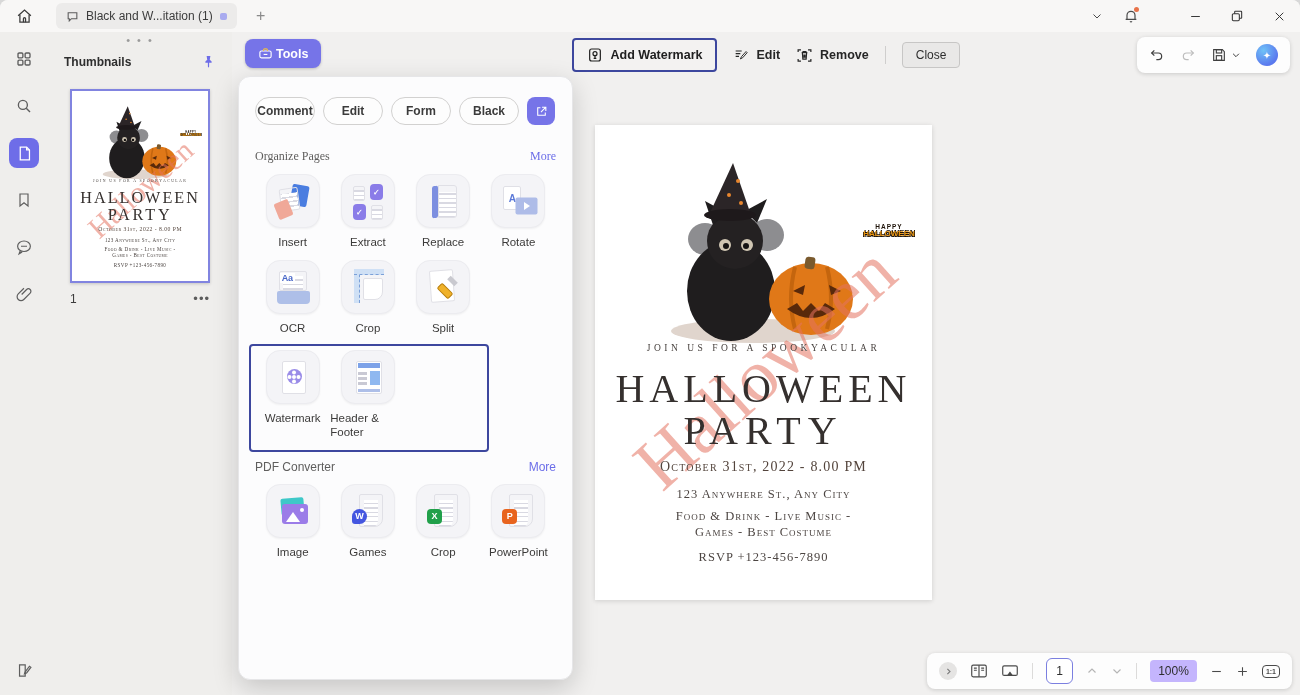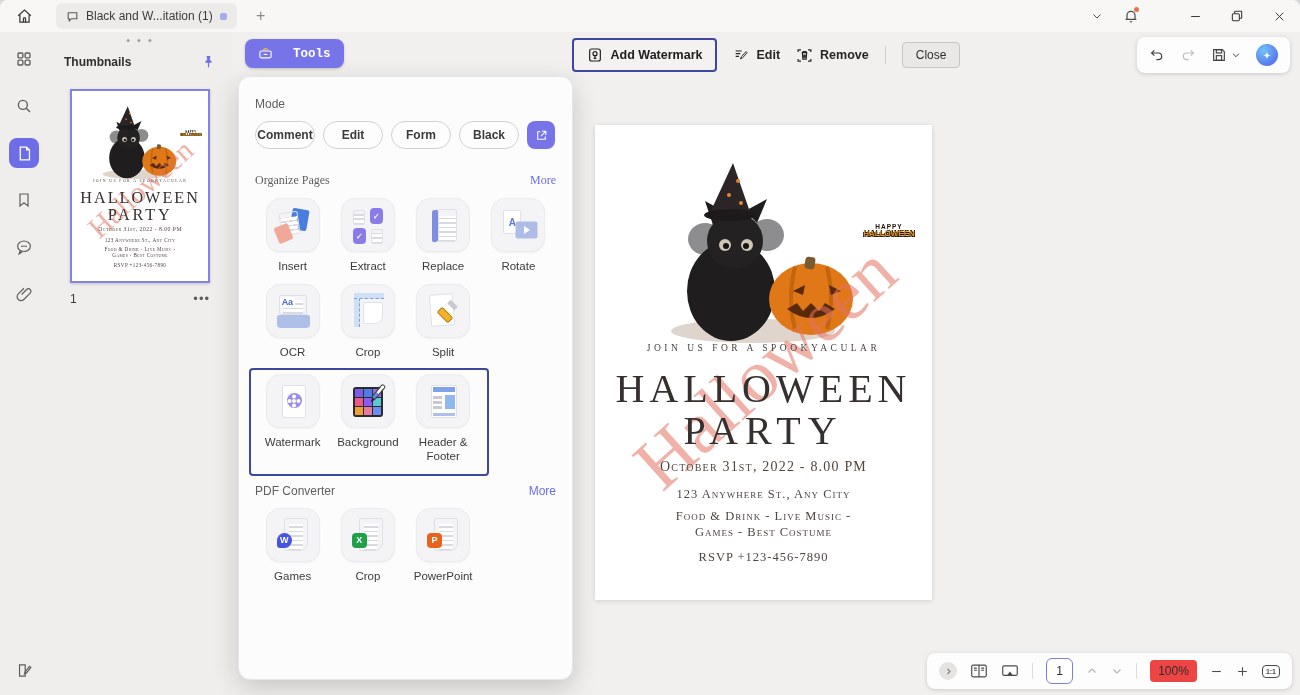--- a/index.html
+++ b/index.html
@@ -71,39 +71,39 @@
   
   .panel { position:absolute; left:6px; top:44px; width:335px; height:604px; background:#fcfcfd; border:1px solid #e6e6e8; border-radius:12px; box-shadow:0 8px 26px rgba(0,0,0,.18); padding:10px 16px 0; z-index:6; }
   .sec-label { font-size:12px; color:#5f5e5d; margin-top:10px; display:flex; align-items:center; }
   .more { margin-left:auto; color:#6b6de8; font-size:12px; cursor:pointer; }
   .mode-row { display:flex; align-items:center; gap:8px; margin-top:10px; }
   .mode-btn { width:60px; height:28px; border:1px solid #d2d1d0; border-radius:14px; background:#fdfdfd; font-size:12px; font-weight:bold; color:#3b3b3b; display:flex; align-items:center; justify-content:center; cursor:pointer; }
   .mode-expand { width:28px; height:28px; border-radius:8px; background:#7674e8; color:#fff; display:flex; align-items:center; justify-content:center; cursor:pointer; }
   .tgrid { display:grid; grid-template-columns:repeat(4,1fr); margin-top:10px; position:relative; }
   .tile { display:flex; flex-direction:column; align-items:center; cursor:pointer; }
   .tile-icon { width:54px; height:54px; border-radius:14px; background:#f4f4f7; border:1px solid #ececf0; box-shadow:0 1px 2px rgba(0,0,0,.05); position:relative; overflow:hidden; }
-  .tile-label { margin-top:7px; font-size:11.5px; color:#3c3b3a; text-align:center; line-height:1.25; min-height:15px; }
+  .tile-label { margin-top:7px; font-size:11.5px; color:#3c3b3a; text-align:left; line-height:1.25; min-height:15px; }
   .hl-box { position:absolute; left:-6px; top:-6px; width:240px; height:108px; border:2px solid #3d479e; border-radius:4px; pointer-events:none; }
   
   .abs { position:absolute; }
   .docp { background:#fff; border:1px solid #e0e0e6; border-radius:2px; }
   .lines { background:repeating-linear-gradient(#fff 0 3px, #d9d9e2 3px 4.5px); }
   .badge { border-radius:4px; color:#fff; font-weight:bold; font-size:9px; display:flex; align-items:center; justify-content:center; font-family:"Liberation Sans",sans-serif; }
   .flower { width:4px; height:4px; border-radius:50%; background:#fff; box-shadow:0 -4.5px 0 #fff,0 4.5px 0 #fff,-4.5px 0 0 #fff,4.5px 0 0 #fff; }
   .bg-grid { display:grid; grid-template-columns:repeat(3,8px); grid-template-rows:repeat(3,8px); gap:1px; background:#2b2b2b; border:2px solid #2b2b2b; border-radius:3px; }
   .pen { width:5px; height:18px; background:linear-gradient(#fff 0 60%, #5b8df0 60%); border:1px solid #444; border-radius:2px; transform:rotate(40deg); }
   .pen:after { content:""; position:absolute; left:0; bottom:-5px; border-left:2.5px solid transparent; border-right:2.5px solid transparent; border-top:5px solid #2b2b2b; }
   
   .bottombar { height:44px; position:relative; }
   .controls { position:absolute; right:8px; top:2px; height:36px; background:#fdfdfd; border-radius:8px; box-shadow:0 1px 4px rgba(0,0,0,.16); display:flex; align-items:center; gap:13px; padding:0 12px; }
   .c-ic { color:#4a4a4a; display:flex; align-items:center; cursor:pointer; }
   .c-ic.dim { color:#b5b5b5; }
   .c-sep { width:1px; height:16px; background:#dcdbda; }
   .page-box { width:27px; height:26px; border:1.5px solid #7b7fe0; border-radius:6px; background:#fff; font-size:12px; color:#2e2e2e; display:flex; align-items:center; justify-content:center; }
-  .zoom-lbl { background:#ef4444; border-radius:4px; padding:4px 8px; font-size:12px; color:#2e2e2e; cursor:pointer; }
+  .zoom-lbl { background:#c4b5fd; border-radius:4px; padding:4px 8px; font-size:12px; color:#2e2e2e; cursor:pointer; }
   .circ-btn { width:18px; height:18px; border-radius:50%; background:#e5e4e3; color:#7a7a7a; display:flex; align-items:center; justify-content:center; }
   .fit-box { border:1.3px solid #4a4a4a; border-radius:4px; font-size:7px; padding:2px 3px; color:#4a4a4a; font-weight:bold; }
   svg { display:block; }
 </style>
 </head>
 <body>
 
 <div class="app">
 
   <div class="titlebar">
@@ -413,33 +413,30 @@
             <svg width="13" height="13" viewBox="0 0 24 24" stroke="currentColor" stroke-width="2">
                 <path d="M4 12 h16 M12 4 v16"></path>
               </svg>
           </span>
           <span class="fit-box">1:1</span>
         </div>
       </div>
 
       <div class="panel">
         <div style="position:absolute; left:6px; top:-38px;">
-          <div style="display:flex; align-items:center; gap:20px; background:#7674e8; color:#fff; border-radius:8px; padding:7px 13px; font-size:12.5px; font-weight:bold; cursor:pointer; box-shadow:0 1px 3px rgba(0,0,0,.2);font-family:Liberation Mono, monospace;">
+          <div style="display:flex; align-items:center; gap:3px; background:#7674e8; color:#fff; border-radius:8px; padding:7px 13px; font-size:12.5px; font-weight:bold; cursor:pointer; box-shadow:0 1px 3px rgba(0,0,0,.2);">
             <svg width="15" height="15" viewBox="0 0 24 24" fill="none" stroke="#fff" stroke-width="1.8">
                 <rect x="3" y="8" width="18" height="11" rx="2.5"></rect>
                 <path d="M9 8 V6 a1.5 1.5 0 0 1 1.5-1.5 h3 A1.5 1.5 0 0 1 15 6 v2" stroke="#f0c040"></path>
                 <path d="M9 13.5 h6"></path>
               </svg>
             <span>Tools</span>
           </div>
         </div>
 
-        <div class="sec-label">
-            <span>Mode</span>
-          </div>
         <div class="mode-row">
           <div class="mode-btn">Comment</div>
           <div class="mode-btn">Edit</div>
           <div class="mode-btn">Form</div>
           <div class="mode-btn">Black</div>
           <div class="mode-expand">
             <svg width="13" height="13" viewBox="0 0 24 24" fill="none" stroke="#fff" stroke-width="2">
                 <path d="M10 5 H5 v14 h14 v-5"></path>
                 <path d="M13 4 h7 v7 M20 4 L11 13"></path>
               </svg>
@@ -517,56 +514,48 @@
             <div class="tile-icon">
               <span class="abs docp" style="left:15px;top:10px;width:24px;height:33px;"></span>
               <span class="abs" style="left:20px;top:18px;width:15px;height:15px;border-radius:50%;background:#9a8ce8;display:flex;align-items:center;justify-content:center;">
                   <span class="flower"></span>
                 </span>
             </div>
             <div class="tile-label">Watermark</div>
           </div>
           <div class="tile">
             <div class="tile-icon">
-              <span class="abs bg-grid" style="left:11px;top:12px;">
-                <i style="background:#7c5ce8"></i>
-                  <i style="background:#4f7de8"></i>
-                  <i style="background:#9b6cf0"></i>
-                <i style="background:#e85c8a"></i>
-                  <i style="background:#8b5cf6"></i>
-                  <i style="background:#5bc8d8"></i>
-                <i style="background:#f0a030"></i>
-                  <i style="background:#e87aa0"></i>
-                  <i style="background:#6b8df0"></i>
-              </span>
-              <span class="abs pen" style="left:34px;top:8px;"></span>
-            </div>
-            <div class="tile-label">Background</div>
-          </div>
-          <div class="tile">
-            <div class="tile-icon">
               <span class="abs docp" style="left:14px;top:10px;width:26px;height:33px;"></span>
               <span class="abs" style="left:16px;top:12px;width:22px;height:5px;background:#7da2e8;"></span>
               <span class="abs" style="left:28px;top:20px;width:10px;height:14px;background:#8fb8f0;"></span>
               <span class="abs" style="left:16px;top:21px;width:9px;height:2.5px;background:#c9c9d4;"></span>
               <span class="abs" style="left:16px;top:26px;width:9px;height:2.5px;background:#c9c9d4;"></span>
               <span class="abs" style="left:16px;top:31px;width:9px;height:2.5px;background:#c9c9d4;"></span>
               <span class="abs" style="left:16px;top:38px;width:22px;height:3px;background:#aebfe8;"></span>
             </div>
             <div class="tile-label">Header &amp; Footer</div>
           </div>
         </div>
 
         <div class="sec-label" style="margin-top:20px;">
           <span>PDF Converter</span>
           <span class="more">More</span>
         </div>
         <div class="tgrid">
           <div class="tile">
             <div class="tile-icon">
+              <span class="abs" style="left:14px;top:13px;width:23px;height:17px;background:#3ec8c8;border-radius:2px;transform:rotate(-5deg);"></span>
+              <span class="abs" style="left:15px;top:19px;width:26px;height:20px;background:#9b7ce8;border-radius:3px;"></span>
+              <span class="abs" style="left:19px;top:27px;width:0;height:0;border-left:7px solid transparent;border-right:7px solid transparent;border-bottom:10px solid #fff;"></span>
+              <span class="abs" style="left:33px;top:23px;width:4px;height:4px;border-radius:50%;background:#fff;"></span>
+            </div>
+            <div class="tile-label">Image</div>
+          </div>
+          <div class="tile">
+            <div class="tile-icon">
               <span class="abs docp lines" style="left:17px;top:9px;width:24px;height:33px;padding:5px 4px 0;background-clip:content-box;border-radius:2px 2px 8px 2px;"></span>
               <span class="abs badge" style="left:10px;top:24px;width:15px;height:15px;background:#4456e0;border-radius:50% 50% 50% 20%;">W</span>
             </div>
             <div class="tile-label">Games</div>
           </div>
           <div class="tile">
             <div class="tile-icon">
               <span class="abs docp lines" style="left:17px;top:9px;width:24px;height:33px;padding:5px 4px 0;background-clip:content-box;border-radius:2px 2px 8px 2px;"></span>
               <span class="abs badge" style="left:10px;top:24px;width:15px;height:15px;background:#21a04a;">X</span>
             </div>

